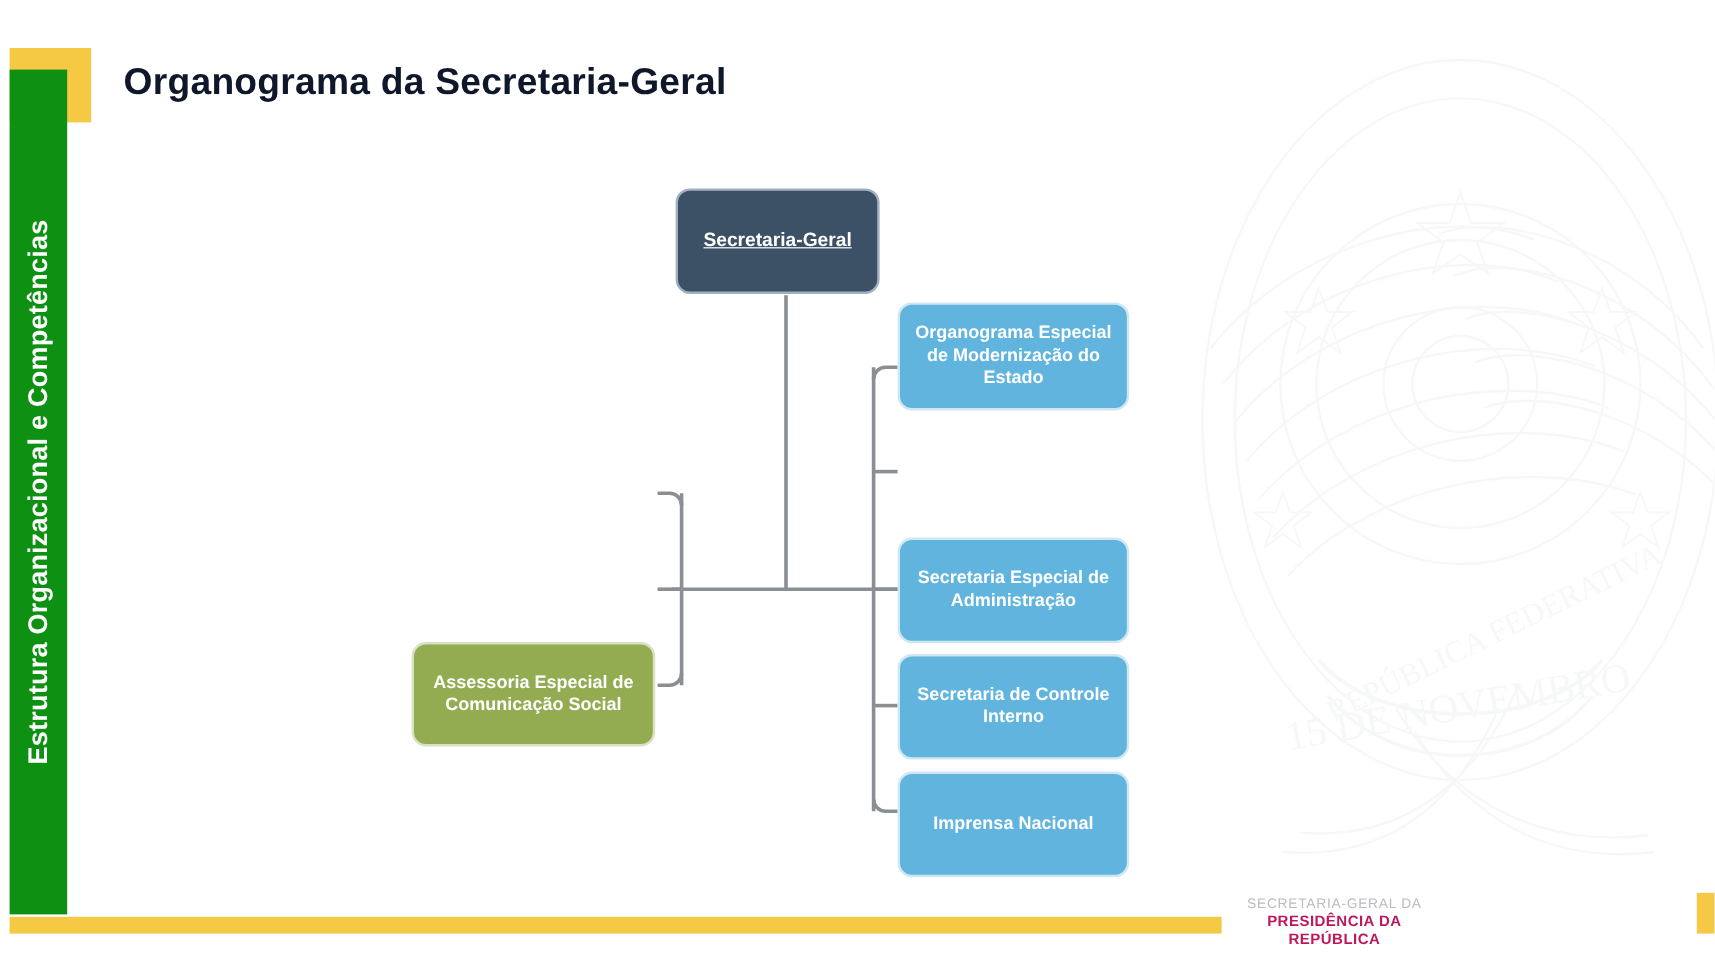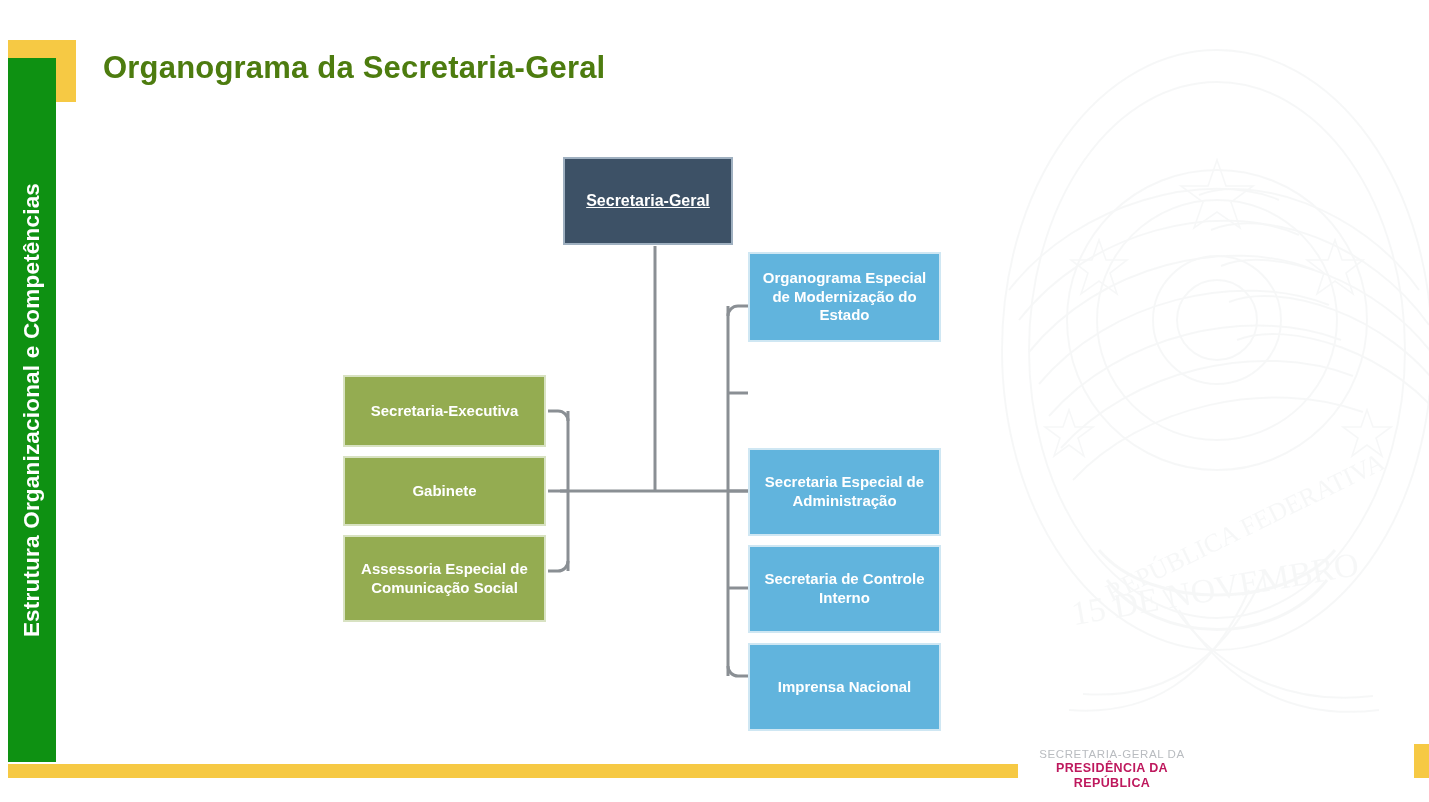--- a/index.html
+++ b/index.html
@@ -70,21 +70,21 @@
     width: 15px;
     height: 34px;
     background: #f6c944;
   }
 
   
   #page-title {
     position: absolute;
     left: 103px;
     top: 50px;
-    color: #4d7c0f;
+    color: #0f172a;
     font-size: 31px;
     font-weight: bold;
     letter-spacing: 0.2px;
   }
 
   
   #crest {
     position: absolute;
     right: -40px;
     top: -10px;
@@ -128,21 +128,21 @@
   
   .node {
     position: absolute;
     box-sizing: border-box;
     display: flex;
     align-items: center;
     justify-content: center;
     text-align: center;
     color: #ffffff;
     font-weight: bold;
-    border-radius: 0;
+    border-radius: 12px;
     padding: 4px 8px;
     line-height: 1.25;
   }
   .node-root {
     background: #3d5166;
     border: 2px solid #9fb0c0;
     font-size: 16px;
     text-decoration: underline;
   }
   .node-green {
@@ -225,26 +225,20 @@
       <path d="M728 393 L748 393"></path>
       <path d="M728 491 L748 491"></path>
       <path d="M728 588 L748 588"></path>
     </g>
   </svg>
 
   <div class="node node-root" style="left:563px; top:157px; width:170px; height:88px;">
     <span>Secretaria-Geral</span>
   </div>
 
-  <div class="node node-green" style="left:343px; top:375px; width:203px; height:72px;">
-    <span>Secretaria-Executiva</span>
-  </div>
-  <div class="node node-green" style="left:343px; top:456px; width:203px; height:70px;">
-    <span>Gabinete</span>
-  </div>
   <div class="node node-green" style="left:343px; top:535px; width:203px; height:87px;">
     <span>Assessoria Especial de Comunicação Social</span>
   </div>
 
   <div class="node node-blue" style="left:748px; top:252px; width:193px; height:90px;">
     <span>Organograma Especial de Modernização do Estado</span>
   </div>
   <div class="node node-blue" style="left:748px; top:448px; width:193px; height:88px;">
     <span>Secretaria Especial de Administração</span>
   </div>

